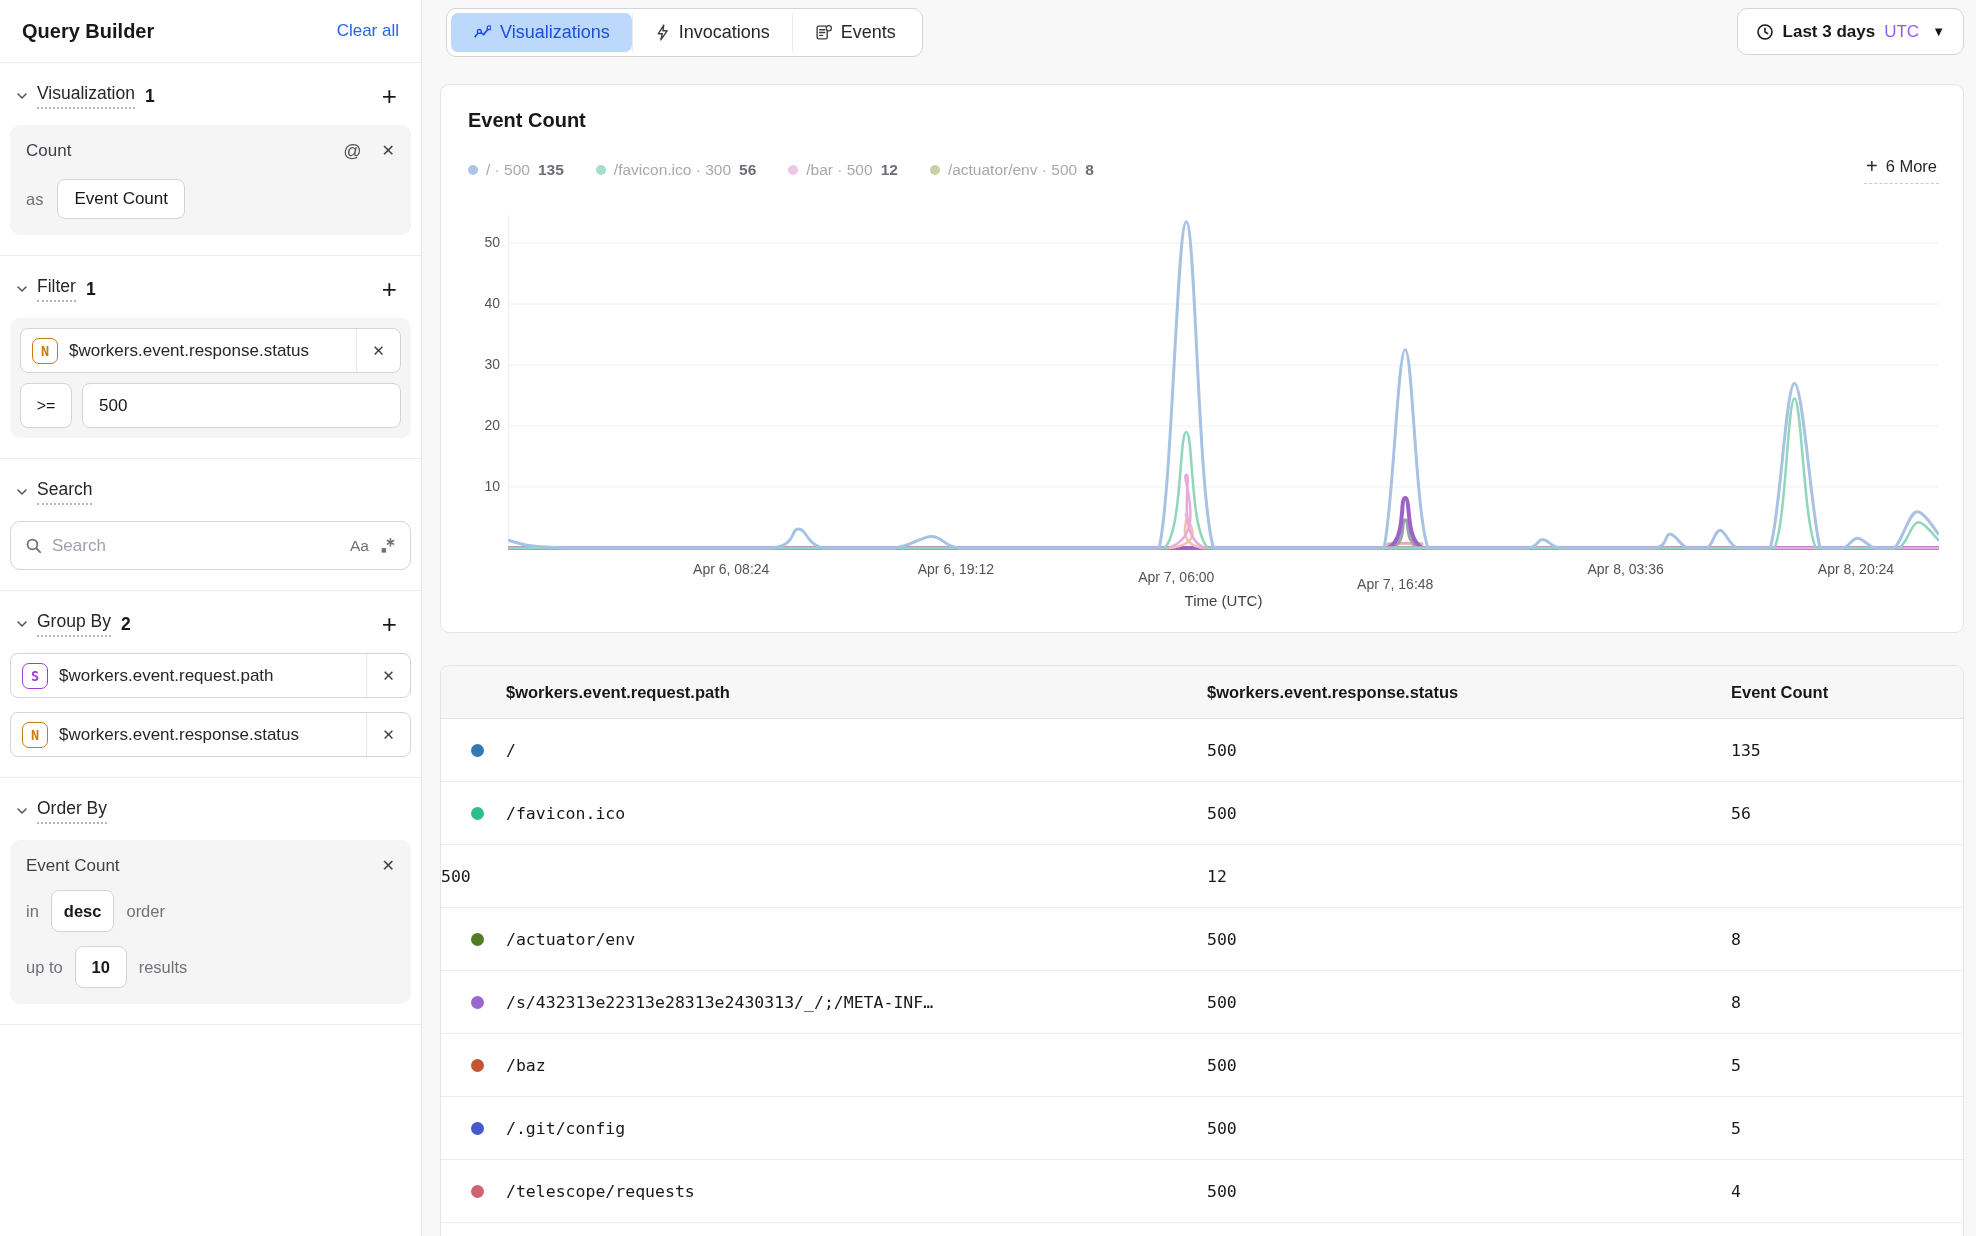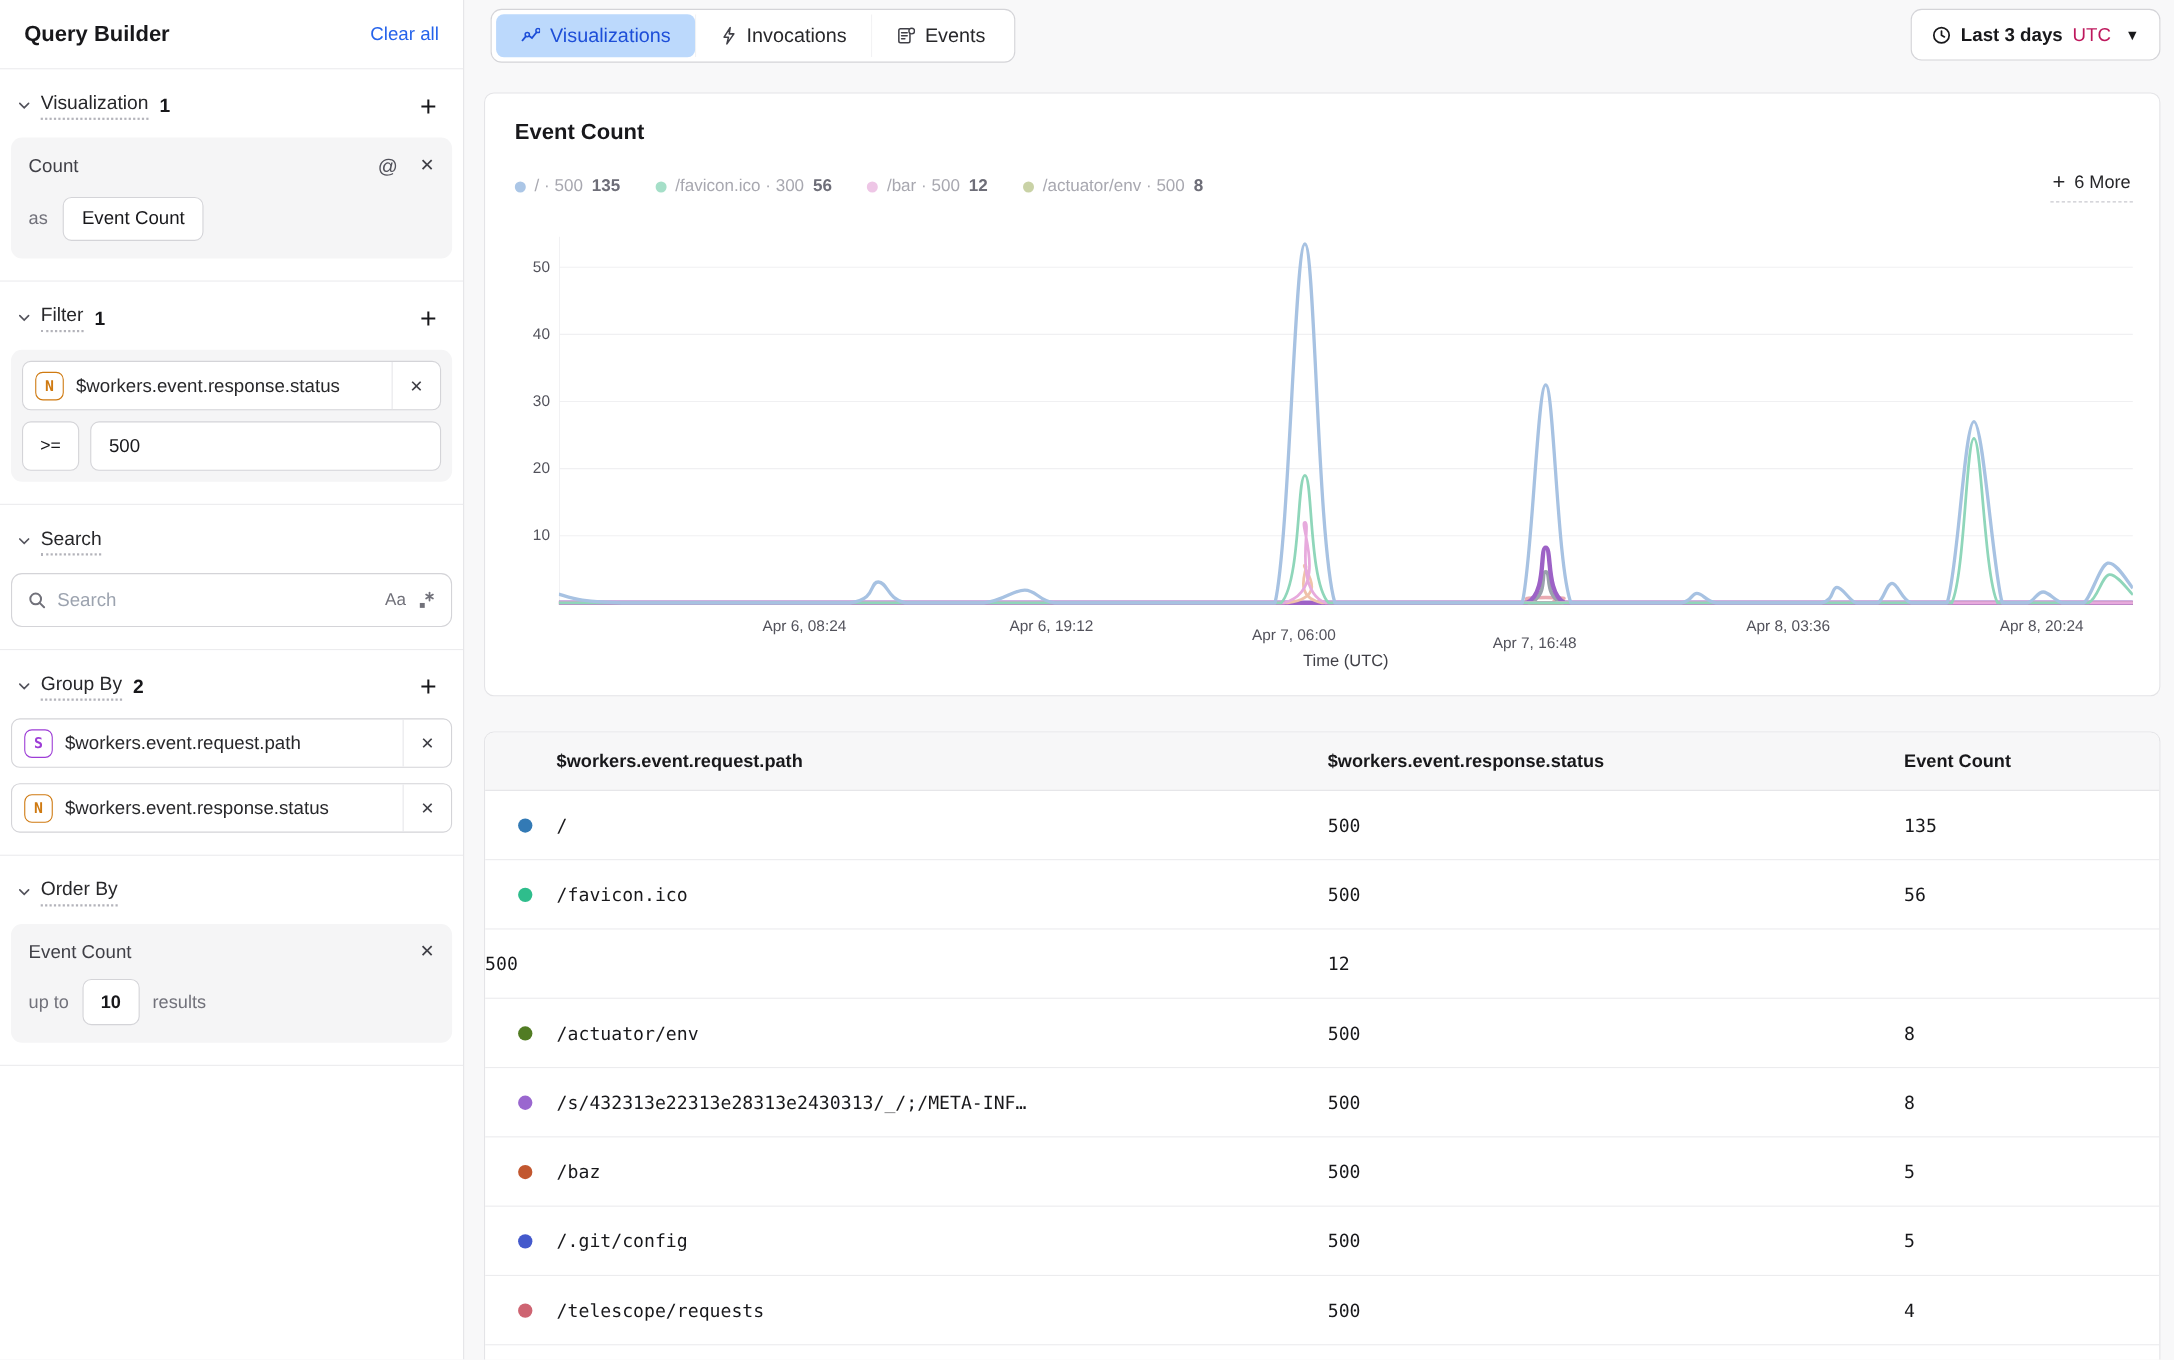--- a/index.html
+++ b/index.html
@@ -43,21 +43,21 @@
 
   
   .main { position:absolute; left:422px; top:0; width:1554px; height:1236px; }
   .topbar { position:absolute; left:0; right:0; top:0; height:64px; display:flex; align-items:flex-start; justify-content:space-between; padding:8px 12px 0 24px; }
   .tab-group { display:inline-flex; background:#fff; border:1px solid #d4d4d8; border-radius:10px; padding:4px; }
   .tab { display:flex; align-items:center; gap:9px; border:none; background:none; font-family:inherit; font-size:18px; font-weight:500; color:#27272a; padding:9px 22px; border-radius:7px; cursor:pointer; }
   .tab + .tab { border-left:1px solid #ececee; border-top-left-radius:0; border-bottom-left-radius:0; }
   .tab.active { background:#bcd9fc; color:#1d4ed8; border-left:none; border-radius:7px; }
   .time-btn { display:flex; align-items:center; gap:9px; background:#fff; border:1px solid #d4d4d8; border-radius:10px; height:47px; padding:0 18px; font-family:inherit; font-size:17px; cursor:pointer; }
   .time-label { font-weight:600; color:#18181b; }
-  .time-zone { color:#be185d; }
+  .time-zone { color:#8b5cf6; }
   .caret { font-size:13px; color:#18181b; margin-left:4px; }
 
   .card { position:absolute; background:#fff; border:1px solid #e4e4e7; border-radius:9px; }
   .chart-card { left:18px; top:84px; width:1524px; height:549px; }
   .chart-title { position:absolute; left:27px; top:24px; font-size:20px; font-weight:700; color:#18181b; }
   .legend-row { position:absolute; left:27px; right:24px; top:70px; display:flex; align-items:center; }
   .legend-items { display:flex; align-items:center; gap:32px; flex:1; }
   .legend-item { display:flex; align-items:center; gap:8px; cursor:pointer; }
   .legend-dot { width:10px; height:10px; border-radius:50%; flex:none; }
   .legend-label { font-size:15.5px; color:#a8a8b0; }
@@ -205,20 +205,25 @@
             <polyline points="2,4 6,8 10,4" fill="none" stroke="#52525b" stroke-width="1.5" stroke-linecap="round"></polyline>
           </svg>
       </button>
       <span class="sec-label">Order By</span>
     </div>
     <div class="gray-card">
       <div class="card-row">
         <span class="fn-label">Event Count</span>
         <span class="sec-spacer"></span>
         <button class="x-btn">✕</button>
+      </div>
+      <div class="ob-small-row">
+        <span class="muted">in</span>
+        <span class="mini-box">desc</span>
+        <span class="muted">order</span>
       </div>
       <div class="ob-small-row">
         <span class="muted">up to</span>
         <span class="mini-box">10</span>
         <span class="muted">results</span>
       </div>
     </div>
     <div class="sb-divider"></div>
   </aside>
 

